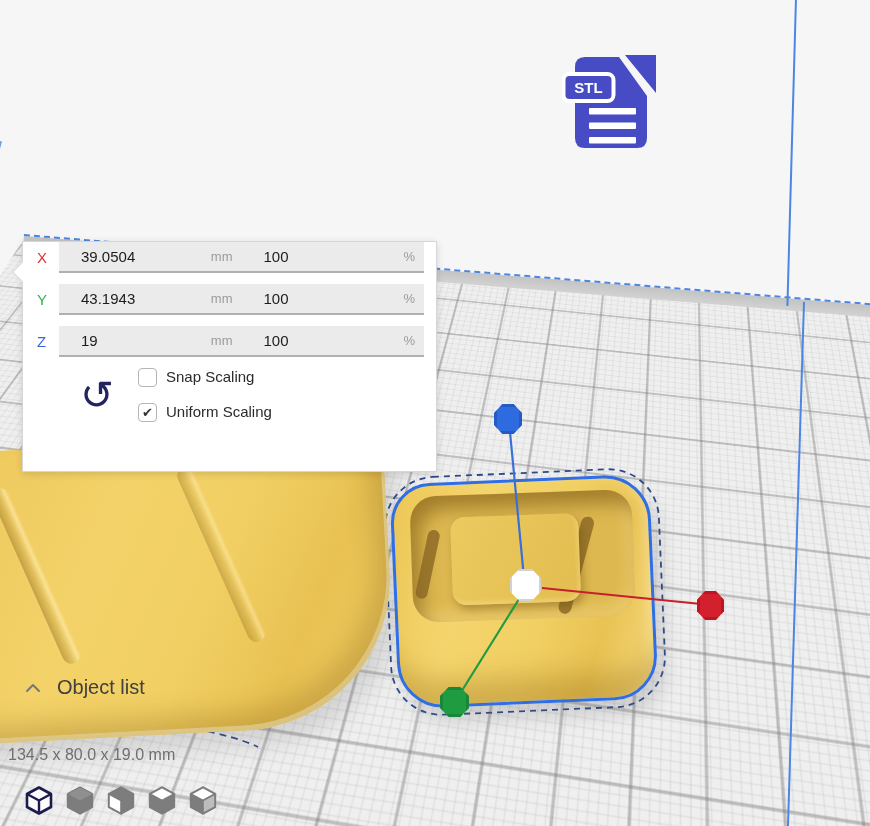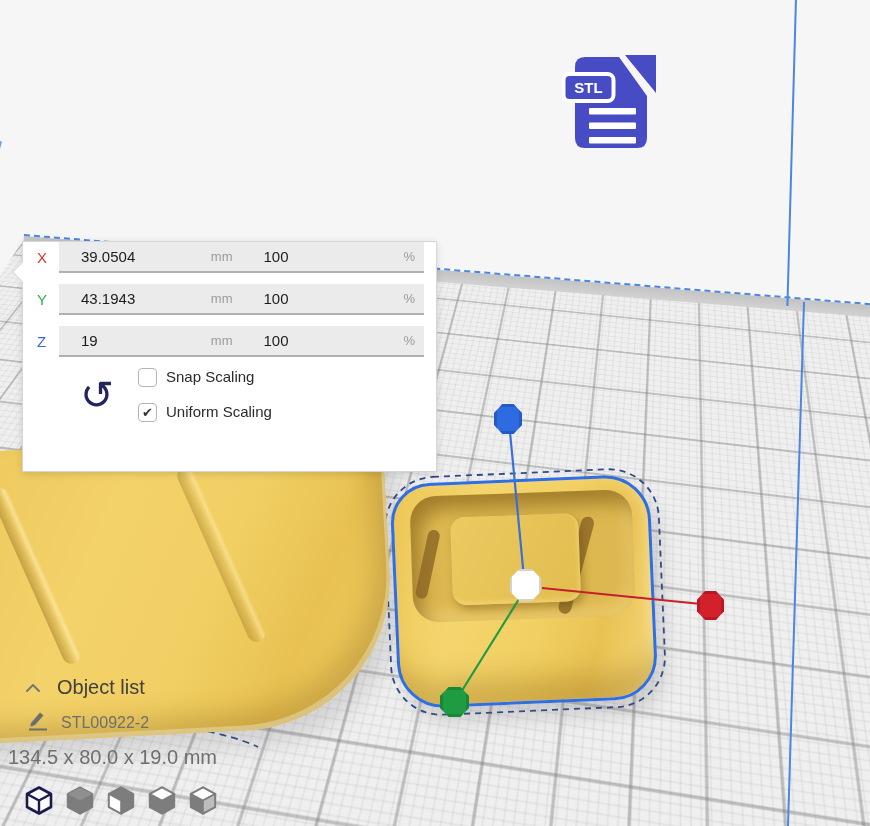--- a/index.html
+++ b/index.html
@@ -129,21 +129,21 @@
     width:19px; height:19px; background:#fff; border:1px solid #b5b5b5; border-radius:4px;
     display:flex; align-items:center; justify-content:center; font-size:13px; color:#333;
   }
   .check-label { font-size:15px; color:#2b2b2b; }
 
   
   .obj-header { position:absolute; left:24px; top:676px; z-index:12; display:flex; align-items:center; gap:15px; cursor:pointer; }
   .obj-title { font-size:20px; color:#404040; }
   .obj-item { position:absolute; left:26px; top:708px; z-index:12; display:flex; align-items:flex-end; gap:13px; }
   .obj-item-name { font-size:16px; color:#6f6f6f; }
-  .obj-dims { position:absolute; left:8px; top:746px; z-index:12; font-size:20px; color:#6f6f6f; }
+  .obj-dims { position:absolute; left:8px; top:746px; z-index:12; font-size:16px; color:#6f6f6f; }
 
   
   .view-bar { position:absolute; left:24px; top:785px; z-index:12; display:flex; gap:11px; }
   .view-btn { width:30px; height:31px; cursor:pointer; }
 
   
   .stl-icon { position:absolute; left:562px; top:54px; z-index:30; }
 </style>
 </head>
 <body>
@@ -246,27 +246,20 @@
     </div>
   </div>
 
   <div class="obj-header">
     <svg width="18" height="14">
       <polyline points="3,10 9,4 15,10" fill="none" stroke="#777" stroke-width="2" stroke-linecap="round" stroke-linejoin="round"></polyline>
     </svg>
     <span class="obj-title">Object list</span>
   </div>
 
-  <div class="obj-item">
-    <svg width="22" height="24">
-      <path d="M5 15 L14 4.5 L17.5 7.5 L8.8 17.2 L4.2 18.6 Z" fill="#6e6e6e"></path>
-      <rect x="3" y="20.5" width="18" height="2" fill="#6e6e6e"></rect>
-    </svg>
-    <span class="obj-item-name">STL00922-2</span>
-  </div>
 
   <div class="obj-dims">134.5 x 80.0 x 19.0 mm</div>
 
   <div class="view-bar">
     <svg class="view-btn" viewBox="0 0 30 31">
       <polygon points="15,2.5 27,9 27,22 15,28.5 3,22 3,9" fill="#fcfcfc" stroke="#1b1b4e" stroke-width="2.6" stroke-linejoin="round"></polygon>
       <path d="M3 9 L15 15.5 L27 9 M15 15.5 V28.5" fill="none" stroke="#1b1b4e" stroke-width="2.4" stroke-linejoin="round"></path>
     </svg>
     <svg class="view-btn" viewBox="0 0 30 31">
       <polygon points="15,2.5 27,9 27,22 15,28.5 3,22 3,9" fill="#7d7d7d" stroke="#7d7d7d" stroke-width="2.4" stroke-linejoin="round"></polygon>

